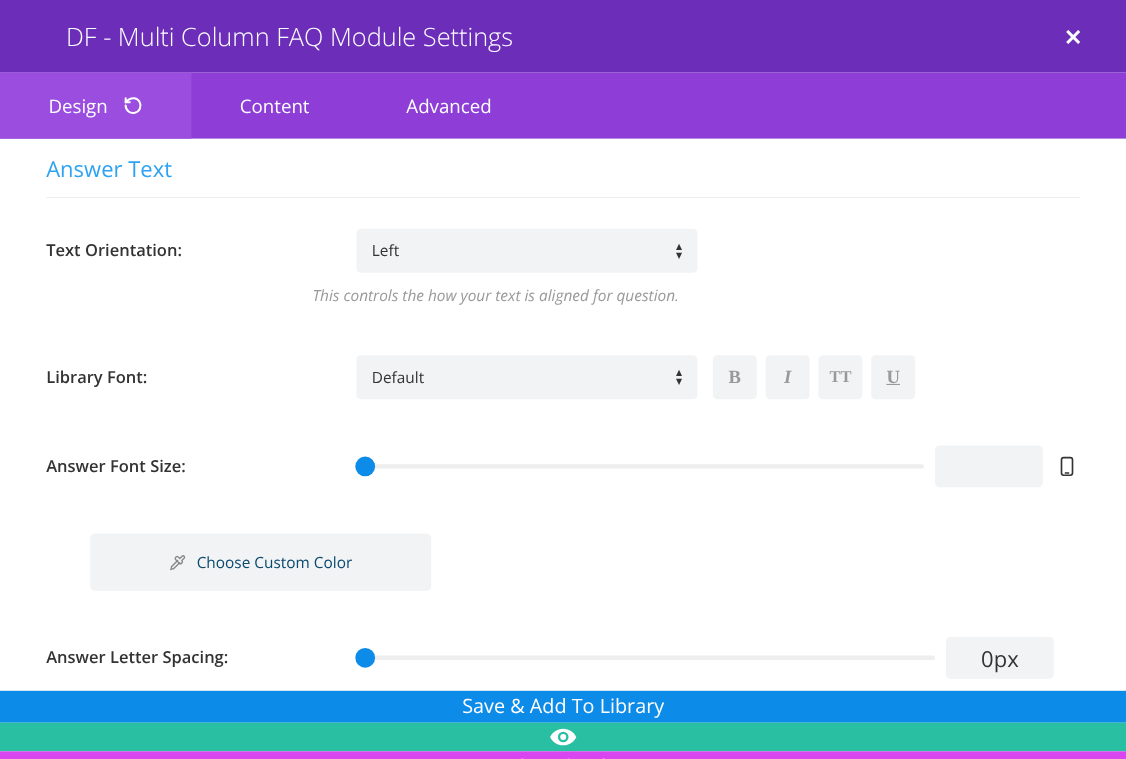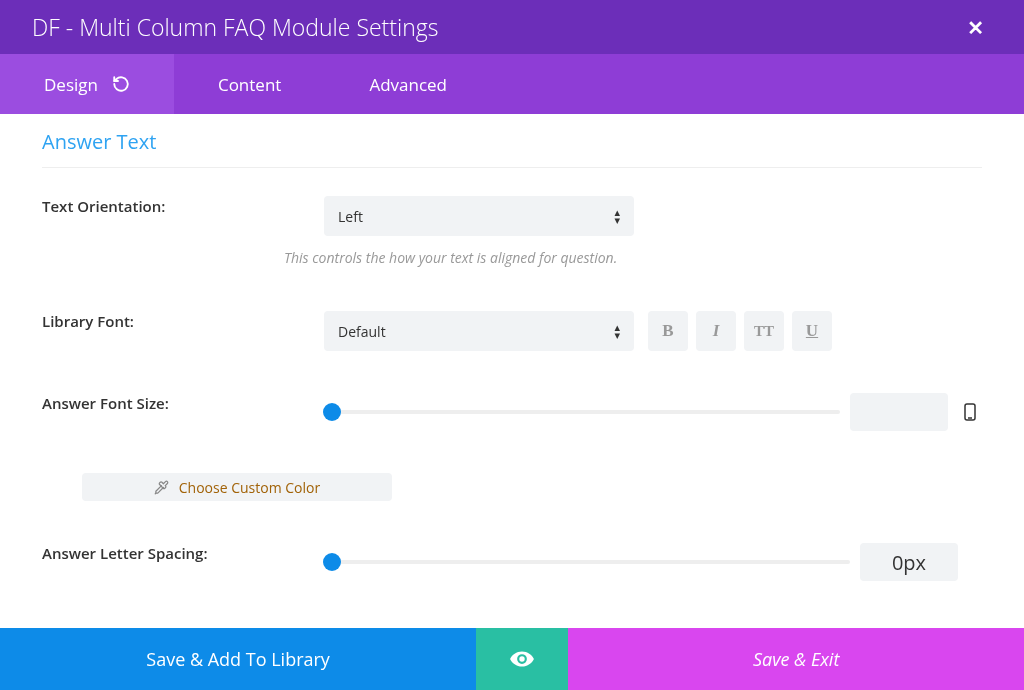--- a/index.html
+++ b/index.html
@@ -1,53 +1,53 @@
 <!DOCTYPE html>
 <html><head>
 <meta charset="utf-8">
 <style>
 * { box-sizing: border-box; margin: 0; padding: 0; font-family: -apple-system, BlinkMacSystemFont, "Segoe UI", "Open Sans", Helvetica, Arial, sans-serif; }
 body { background: #fff; width: 1024px; height: 690px; overflow: hidden; }
 
-.header { background: #6c2eb9; height: 54px; display: flex; align-items: center; justify-content: space-between; padding: 0 40px 0 32px; }
+.header { background: #6c2eb9; height: 66px; display: flex; align-items: center; justify-content: space-between; padding: 0 40px 0 60px; }
 .header-title { color: #fff; font-size: 23px; font-weight: 300; }
 .header-close { color: #fff; font-size: 20px; font-weight: bold; cursor: pointer; }
 
 .tabs { background: #8e3dd6; height: 60px; display: flex; align-items: stretch; }
 .tab { color: #fff; font-size: 17px; display: flex; align-items: center; padding: 0 44px; cursor: pointer; font-weight: 400; }
 .tab.active { background: #9b4de0; }
 .tab .revert-icon { margin-left: 14px; display: inline-flex; }
 
 .section-title { color: #2ea3f2; font-size: 20px; font-weight: 400; padding: 14px 42px 12px 42px; }
 .section-divider { border: none; border-top: 1px solid #eee; margin: 0 42px 28px 42px; }
 
-.field-row { display: flex; align-items: flex-start; padding: 0 42px; margin-bottom: 42px; }
+.field-row { display: flex; align-items: center; padding: 0 42px; margin-bottom: 42px; }
 .field-label { width: 242px; color: #333; font-size: 15px; font-weight: 600; flex-shrink: 0; }
 .field-control { flex: 1; display: flex; align-items: center; gap: 14px; padding-left: 40px; }
 
 .select-box { background: #f1f3f5; border: none; border-radius: 4px; height: 40px; width: 310px; padding: 0 14px; font-size: 14px; color: #333; display: flex; align-items: center; justify-content: space-between; cursor: pointer; }
 .select-arrows { font-size: 11px; line-height: 8px; color: #333; display: flex; flex-direction: column; }
 
 .help-text { color: #999; font-style: italic; font-size: 14px; padding-left: 284px; margin-top: -30px; margin-bottom: 44px; }
 
 .style-buttons { display: flex; gap: 8px; }
 .style-btn { width: 40px; height: 40px; background: #f1f3f5; border: none; border-radius: 4px; display: flex; align-items: center; justify-content: center; color: #999; font-size: 17px; font-weight: 600; cursor: pointer; font-family: Georgia, serif; }
 .style-btn.italic { font-style: italic; }
 .style-btn.smallcaps { font-variant: small-caps; font-size: 15px; }
 .style-btn.underline { text-decoration: underline; }
 
 .slider-wrap { flex: 1; display: flex; align-items: center; gap: 10px; }
 .slider-track { flex: 1; height: 4px; background: #eee; border-radius: 2px; position: relative; }
 .slider-thumb { position: absolute; left: 0; top: 50%; transform: translate(-50%, -50%); width: 18px; height: 18px; background: #0d8be8; border-radius: 50%; cursor: pointer; }
 .slider-value { width: 98px; height: 38px; background: #f1f3f5; border: none; border-radius: 4px; text-align: center; font-size: 20px; color: #333; }
 .responsive-btn { width: 24px; height: 38px; display: flex; align-items: center; justify-content: center; cursor: pointer; }
 
-.color-btn { background: #f1f3f5; border: none; border-radius: 4px; height: 28px; width: 310px; display: flex; align-items: center; justify-content: center; gap: 10px; color: #a16207; font-size: 14px; cursor: pointer; }
+.color-btn { background: #f1f3f5; border: none; border-radius: 4px; height: 52px; width: 310px; display: flex; align-items: center; justify-content: center; gap: 10px; color: #0c4a6e; font-size: 14px; cursor: pointer; }
 
-.footer { position: absolute; bottom: 0; left: 0; right: 0; height: 62px; display: flex; }
+.footer { position: absolute; bottom: 0; left: 0; right: 0; height: 62px; display: flex; flex-direction: column; }
 .footer-btn { flex: 1; display: flex; align-items: center; justify-content: center; color: #fff; font-size: 18px; font-weight: 500; cursor: pointer; border: none; }
 .footer-btn.library { background: #0d8be8; flex: 0 0 46.5%; }
 .footer-btn.preview { background: #29bfa3; flex: 0 0 9%; }
 .footer-btn.save { background: #d946ef; flex: 0 0 44.5%; font-style: italic; }
 
 svg { display: block; }
 </style>
 </head>
 <body>
 

